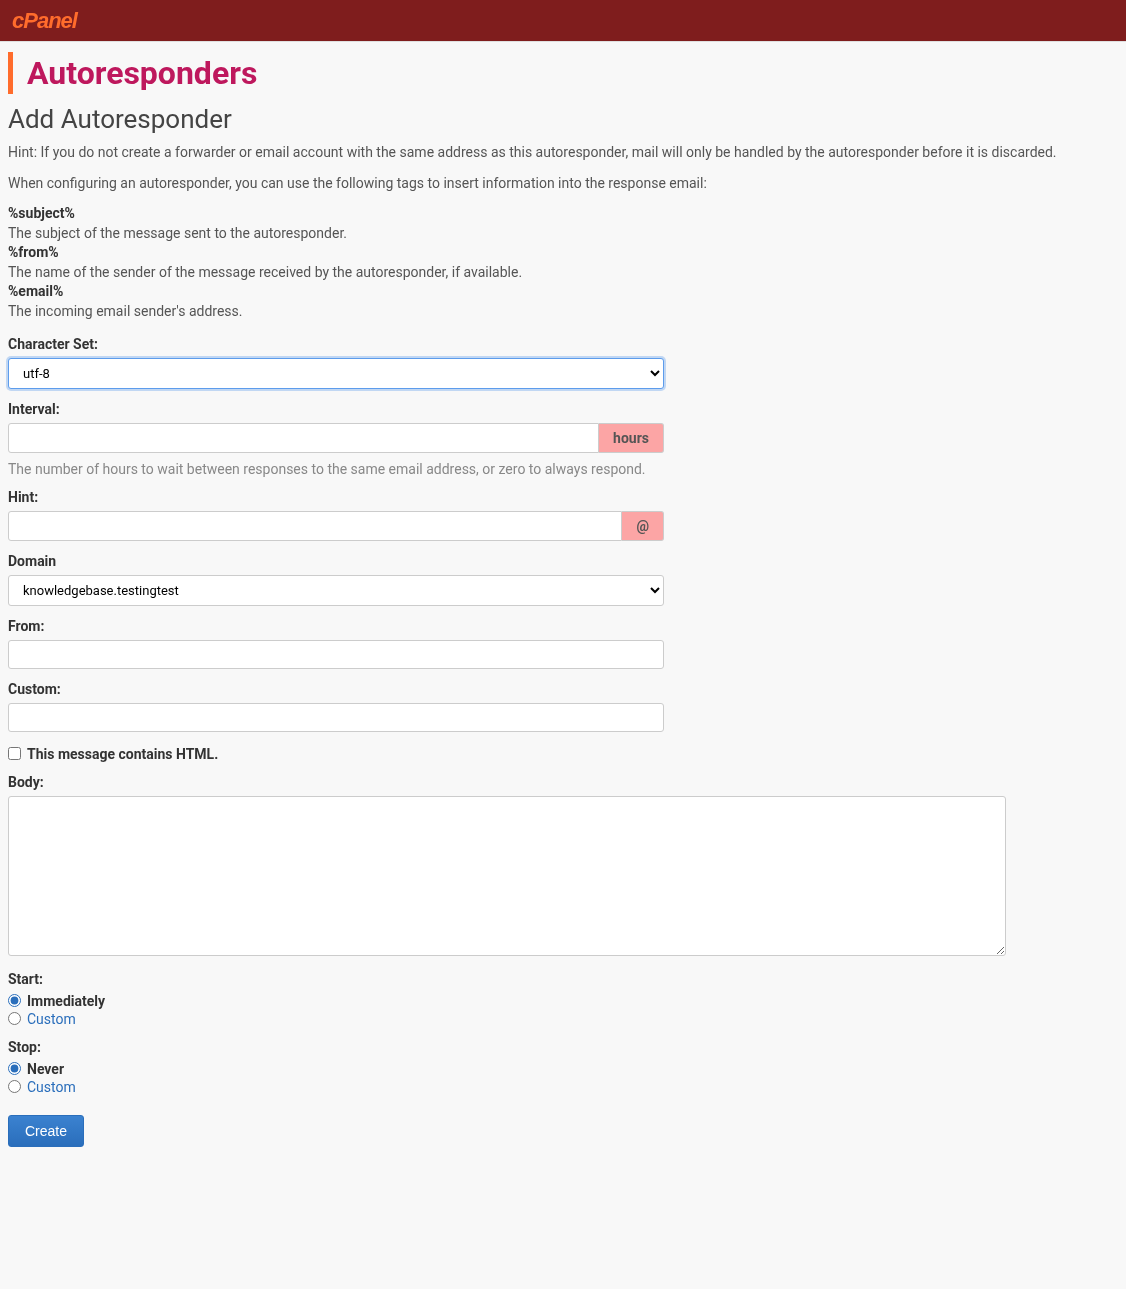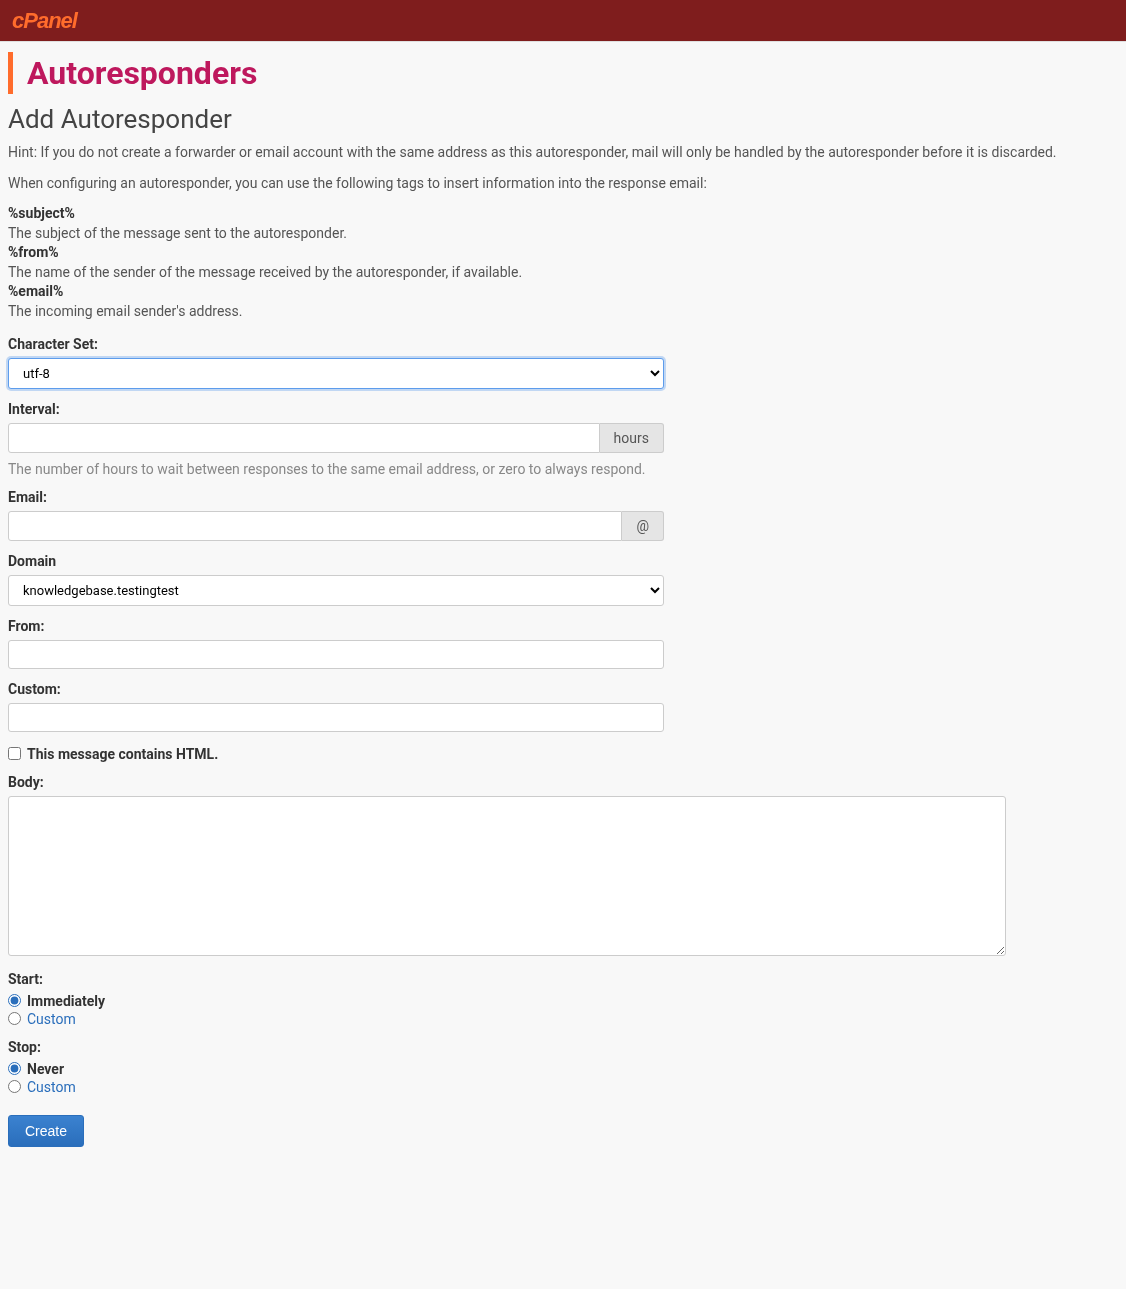--- a/index.html
+++ b/index.html
@@ -81,28 +81,29 @@
   .input-group {
     display: flex;
     max-width: 656px;
   }
   .input-group .form-input {
     flex: 1;
     border-radius: 3px 0 0 3px;
     max-width: none;
   }
   .input-group-addon {
-    background: #e5e5e5;
+    background: #fca5a5;
     border: 1px solid #ccc;
     border-left: none;
     padding: 6px 14px;
     border-radius: 0 3px 3px 0;
     color: #555;
     display: flex;
     align-items: center;
+    font-weight: bold;
   }
   .help-text {
     color: #888;
     margin-top: 8px;
     font-size: 14px;
   }
   .full-select {
     width: 100%;
     max-width: 656px;
   }
@@ -171,21 +172,21 @@
     <option>utf-8</option>
   </select>
 
   <label class="form-label">Interval:</label>
   <div class="input-group">
     <input class="form-input" type="text" value="" style="">
     <span class="input-group-addon">hours</span>
   </div>
   <p class="help-text">The number of hours to wait between responses to the same email address, or zero to always respond.</p>
 
-  <label class="form-label">Email:</label>
+  <label class="form-label">Hint:</label>
   <div class="input-group">
     <input class="form-input" type="text" value="" style="">
     <span class="input-group-addon">@</span>
   </div>
 
   <label class="form-label">Domain</label>
   <select class="form-select full-select">
     <option>knowledgebase.testingtest</option>
   </select>
 

